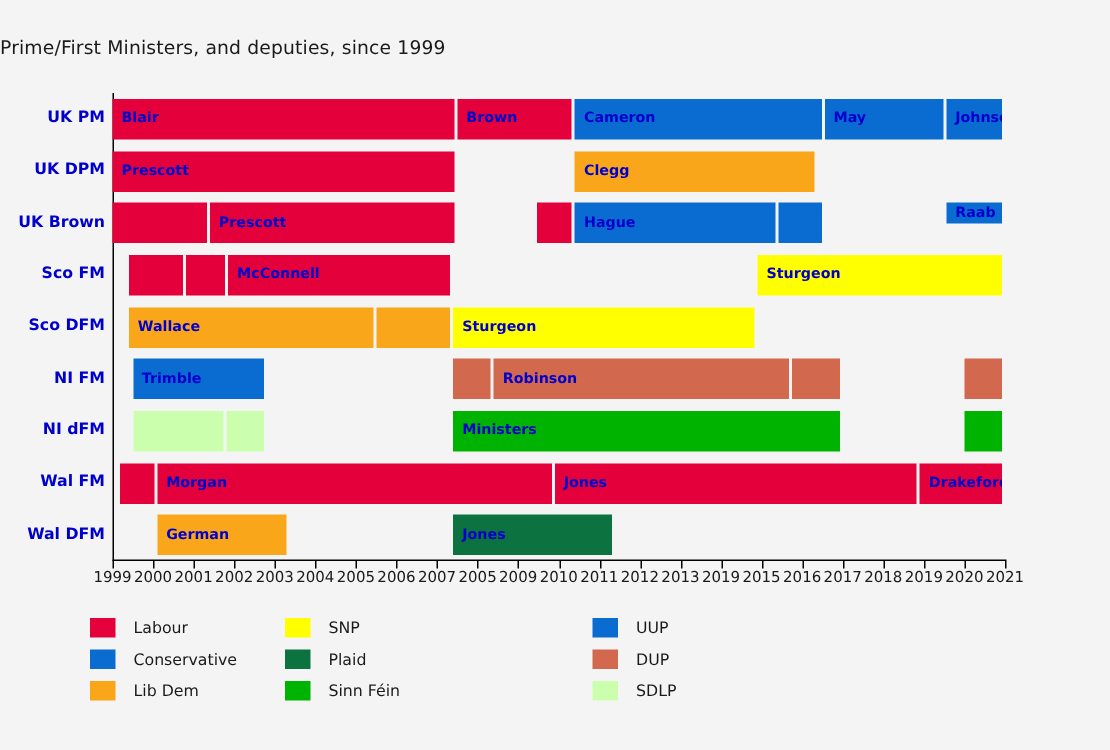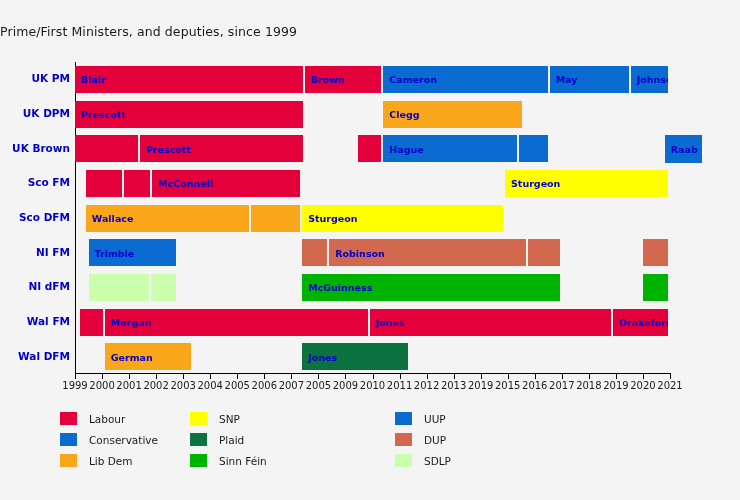--- a/index.html
+++ b/index.html
@@ -167,33 +167,33 @@
       </div>
       <div class="bar" style="left: 474.648px; top: 3.83333px; width: 79.1364px; height: 27px; background: rgb(10, 107, 209);">
         <span class="bar-label">May</span>
       </div>
       <div class="bar" style="left: 555.784px; top: 3.83333px; width: 37.2159px; height: 27px; background: rgb(10, 107, 209);">
         <span class="bar-label">Johnson</span>
       </div>
       <div class="bar" style="left: 0px; top: 38.5px; width: 227.886px; height: 27px; background: rgb(228, 0, 59);">
         <span class="bar-label">Prescott</span>
       </div>
-      <div class="bar" style="left: 308.318px; top: 38.5px; width: 139px; height: 27px; background: rgb(250, 166, 26);">
+      <div class="bar" style="left: 308.318px; top: 38.5px; width: 160px; height: 27px; background: rgb(250, 166, 26);">
         <span class="bar-label">Clegg</span>
       </div>
       <div class="bar" style="left: 0px; top: 73.1667px; width: 62.9091px; height: 27px; background: rgb(228, 0, 59);"></div>
       <div class="bar" style="left: 64.9091px; top: 73.1667px; width: 162.977px; height: 27px; background: rgb(228, 0, 59);">
         <span class="bar-label">Prescott</span>
       </div>
       <div class="bar" style="left: 282.625px; top: 73.1667px; width: 23.6932px; height: 27px; background: rgb(228, 0, 59);"></div>
       <div class="bar" style="left: 308.318px; top: 73.1667px; width: 133.227px; height: 27px; background: rgb(10, 107, 209);">
         <span class="bar-label">Hague</span>
       </div>
       <div class="bar" style="left: 443.545px; top: 73.1667px; width: 29.1023px; height: 27px; background: rgb(10, 107, 209);"></div>
-      <div class="bar" style="left: 555.784px; top: 73.1667px; width: 37.2159px; height: 28px; background: rgb(10, 107, 209); margin-left: 34px;">
+      <div class="bar" style="left: 555.784px; top: 73.1667px; width: 37.2159px; height: 14px; background: rgb(10, 107, 209);">
         <span class="bar-label">Raab</span>
       </div>
       <div class="bar" style="left: 10.8182px; top: 107.833px; width: 35.8636px; height: 27px; background: rgb(228, 0, 59);"></div>
       <div class="bar" style="left: 48.6818px; top: 107.833px; width: 26.3977px; height: 27px; background: rgb(228, 0, 59);"></div>
       <div class="bar" style="left: 77.0795px; top: 107.833px; width: 148.102px; height: 27px; background: rgb(228, 0, 59);">
         <span class="bar-label">McConnell</span>
       </div>
       <div class="bar" style="left: 430.023px; top: 107.833px; width: 162.977px; height: 27px; background: rgb(255, 255, 0);">
         <span class="bar-label">Sturgeon</span>
       </div>
@@ -209,21 +209,21 @@
       </div>
       <div class="bar" style="left: 227.182px; top: 177.167px; width: 25.0455px; height: 27px; background: rgb(210, 105, 79);"></div>
       <div class="bar" style="left: 254.227px; top: 177.167px; width: 196.784px; height: 27px; background: rgb(210, 105, 79);">
         <span class="bar-label">Robinson</span>
       </div>
       <div class="bar" style="left: 453.011px; top: 177.167px; width: 31.8068px; height: 27px; background: rgb(210, 105, 79);"></div>
       <div class="bar" style="left: 567.955px; top: 177.167px; width: 25.0455px; height: 27px; background: rgb(210, 105, 79);"></div>
       <div class="bar" style="left: 13.5227px; top: 211.833px; width: 60.2045px; height: 27px; background: rgb(204, 255, 173);"></div>
       <div class="bar" style="left: 75.7273px; top: 211.833px; width: 25.0455px; height: 27px; background: rgb(204, 255, 173);"></div>
       <div class="bar" style="left: 227.182px; top: 211.833px; width: 257.636px; height: 27px; background: rgb(0, 179, 0);">
-        <span class="bar-label">McGuinness</span>
+        <span class="bar-label">Ministers</span>
       </div>
       <div class="bar" style="left: 567.955px; top: 211.833px; width: 25.0455px; height: 27px; background: rgb(0, 179, 0);"></div>
       <div class="bar" style="left: 5.40909px; top: 246.5px; width: 22.3409px; height: 27px; background: rgb(228, 0, 59);"></div>
       <div class="bar" style="left: 29.75px; top: 246.5px; width: 263.045px; height: 27px; background: rgb(228, 0, 59);">
         <span class="bar-label">Morgan</span>
       </div>
       <div class="bar" style="left: 294.795px; top: 246.5px; width: 241.409px; height: 27px; background: rgb(228, 0, 59);">
         <span class="bar-label">Jones</span>
       </div>
       <div class="bar" style="left: 538.205px; top: 246.5px; width: 54.7955px; height: 27px; background: rgb(228, 0, 59);">

